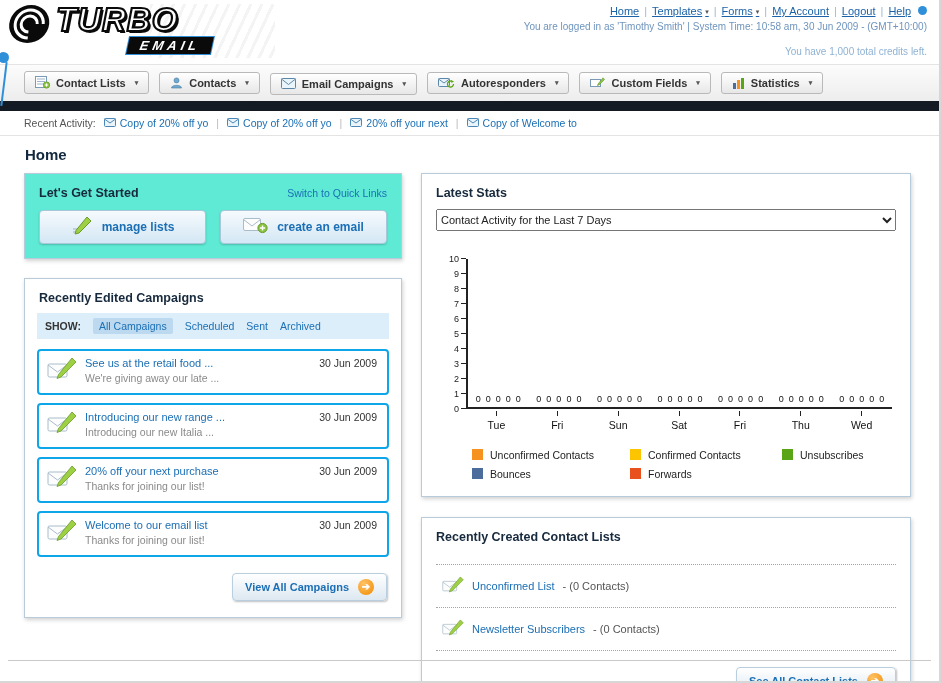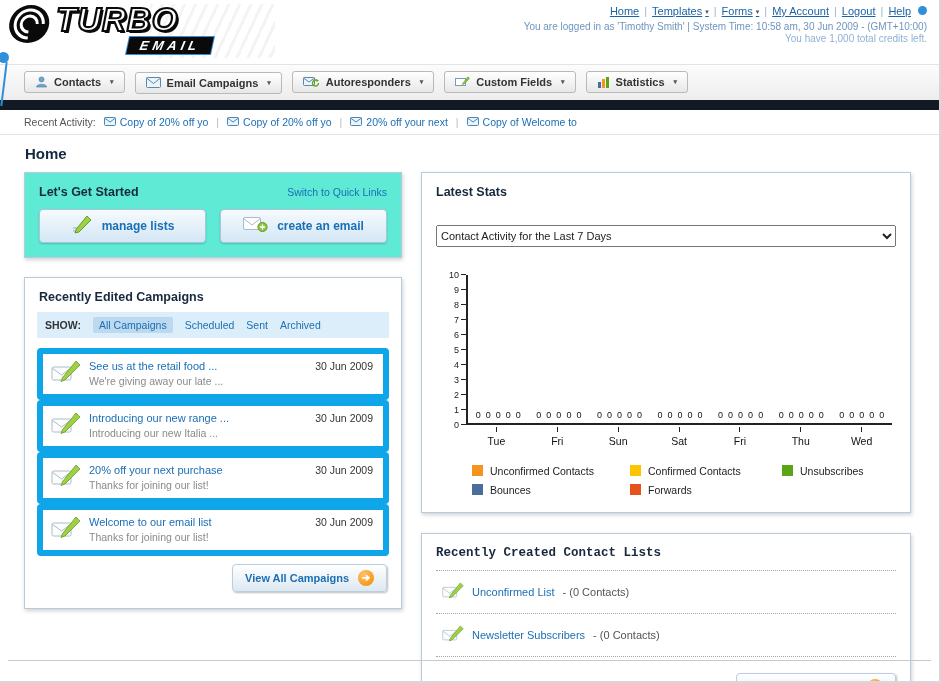--- a/index.html
+++ b/index.html
@@ -20,21 +20,21 @@
   .logo-email { display:inline-block; background:#0a0a0a; color:#fff; font-weight:bold; font-style:italic;
                 font-size:13px; letter-spacing:4px; padding:1px 12px; transform:skewX(-12deg);
                 margin:-4px 0 0 72px; box-shadow:0 0 0 1px #2f8fd9; }
   .top-right { position:absolute; right:12px; top:5px; text-align:right; z-index:2; }
   .top-links { font-size:11px; }
   .top-link { color:#1b62a8; text-decoration:underline; cursor:pointer; }
   .top-links .sep { color:#9db8d2; margin:0 5px; }
   .dd { font-size:7px; color:#555; margin-left:3px; vertical-align:middle; }
   .blue-dot { display:inline-block; width:9px; height:9px; border-radius:50%; background:#2f8fd9; margin-left:7px; }
   .login-info { margin-top:4px; font-size:10px; color:#6f95be; }
-  .credits { margin-top:1px; font-size:10px; color:#8fb2d4; }
+  .credits { margin-top:14px; font-size:10px; color:#8fb2d4; }
 
   
   .tabbar { background:linear-gradient(#fcfcfc,#ededed); padding:6px 0 6px 24px; border-top:1px solid #e4e4e4; }
   .tab { display:inline-flex; align-items:center; gap:6px; background:linear-gradient(#ffffff,#e7e7e7);
          border:1px solid #b9b9b9; border-radius:3px; padding:4px 10px; margin-right:10px;
          font-family:"Liberation Sans",sans-serif; font-size:11px; font-weight:bold; color:#333; cursor:pointer; }
   .tab-icon svg { display:block; }
   .darkbar { height:10px; background:#141a23; }
 
   
@@ -65,55 +65,55 @@
              box-shadow:0 1px 2px rgba(0,0,0,.2); cursor:pointer; }
 
   
   .camp-panel { padding-bottom:8px; }
   .camp-title { padding:12px 14px 8px; font-size:12.5px; font-weight:bold; color:#17293d; }
   .show-row { margin:0 12px; background:#dceefa; padding:5px 8px; display:flex; gap:12px; align-items:center; font-size:10.5px; }
   .show-label { font-weight:bold; color:#333; }
   .show-tab { color:#1b6fb5; cursor:pointer; }
   .show-tab.active { background:#bcd9ef; padding:2px 6px; border-radius:2px; }
   #campaign-list { margin:10px 12px 0; }
-  .camp-item { display:flex; align-items:flex-start; gap:8px; border:6px solid #0ea5e9; border-radius:4px;
-               background:#fff; padding:6px 10px 6px 8px; min-height:46px; cursor:pointer; }
+  .camp-item { display:flex; align-items:flex-start; gap:8px; border:2px solid #0ea5e9; border-radius:4px;
+               background:#fff; padding:6px 10px 6px 8px; margin-bottom:8px; min-height:46px; cursor:pointer; }
   .camp-link { display:block; color:#1b6fb5; font-size:11px; margin-bottom:3px; cursor:pointer; }
   .camp-sub { color:#8a8a8a; font-size:10.5px; }
   .camp-date { margin-left:auto; color:#333; font-size:10.5px; white-space:nowrap; }
   .camp-footer { text-align:right; padding:8px 14px 8px; }
   .view-btn { display:inline-flex; align-items:center; gap:9px; background:linear-gradient(#ffffff,#dde8f1);
               border:1px solid #b9cede; border-radius:4px; padding:5px 12px; color:#1b6fb5; font-weight:bold;
               font-family:"Liberation Sans",sans-serif; font-size:11px; box-shadow:1px 1px 2px rgba(0,0,0,.25); cursor:pointer; }
   .arrow-circle { width:16px; height:16px; border-radius:50%;
                   background:radial-gradient(circle at 35% 30%, #ffc266, #f08a00); color:#fff;
                   display:flex; align-items:center; justify-content:center; font-size:10px; font-weight:bold; }
 
   
   .stats-panel { padding:12px 14px 10px; margin-bottom:20px; }
-  .stats-title { font-size:12.5px; font-weight:bold; color:#17293d; margin-bottom:26px; }
+  .stats-title { font-size:12.5px; font-weight:bold; color:#17293d; margin-bottom:9px; }
   .stats-select { width:100%; height:22px; font-family:"Liberation Sans",sans-serif; font-size:11px; color:#222; }
   .chart { position:relative; margin:28px 4px 0 6px; }
   .y-axis { position:absolute; left:0; top:0; width:24px; height:150px; }
   .ytick { position:absolute; right:0; display:flex; align-items:center; gap:2px; transform:translateY(-50%); }
   .ytick-label { font-size:9px; color:#222; }
   .ytick-dash { width:5px; height:1px; background:#222; }
   .plot { margin-left:24px; height:150px; border-left:2px solid #222; border-bottom:2px solid #222; position:relative; }
   .zeros { position:absolute; left:0; right:0; bottom:3px; display:flex; }
   .zero-group { flex:1; display:flex; justify-content:center; gap:5px; font-size:9px; color:#111; }
   .x-labels { margin-left:24px; display:flex; padding-top:2px; }
   .x-label { flex:1; text-align:center; font-size:10.5px; color:#111; }
   .x-tick { width:1px; height:5px; background:#222; margin:0 auto 3px; }
   .legend { display:grid; grid-template-columns:158px 152px 1fr; row-gap:7px; margin:18px 0 6px 36px; font-size:10.5px; color:#222; }
   .legend-item { display:flex; align-items:center; gap:7px; }
   .swatch { width:11px; height:11px; display:inline-block; }
 
   
   .cl-panel { padding:12px 14px 12px; }
-  .cl-title { font-size:12.5px; font-weight:bold; color:#17293d; margin-bottom:10px;font-family:Liberation Mono, monospace; }
+  .cl-title { font-size:12.5px; font-weight:bold; color:#17293d; margin-bottom:20px; }
   .dotted { border-top:1px dotted #9aa7b0; margin:4px 0; }
   .cl-item { display:flex; align-items:center; gap:8px; padding:7px 0 7px 6px; font-size:11px; cursor:pointer; }
   .cl-name { color:#1b6fb5; cursor:pointer; }
   .cl-detail { color:#555; }
   .cl-footer { text-align:right; padding-top:12px; }
 
   .footer-line { position:absolute; left:8px; right:8px; bottom:20px; border-top:1px solid #c9c9c9; }
   .blue-dot-left { position:absolute; left:-2px; top:52px; width:11px; height:11px; border-radius:50%; background:#2f8fd9; z-index:3; }
   .blue-line-left { position:absolute; left:3px; top:62px; width:2px; height:44px; background:#2f8fd9; transform:rotate(7deg); z-index:3; }
 </style>
@@ -138,20 +138,33 @@
       </span>
     </div>
     <div class="top-right">
       <div class="top-links" id="top-links"><a class="top-link">Home</a><span class="sep">|</span><a class="top-link">Templates<span class="dd">▾</span></a><span class="sep">|</span><a class="top-link">Forms<span class="dd">▾</span></a><span class="sep">|</span><a class="top-link">My Account</a><span class="sep">|</span><a class="top-link">Logout</a><span class="sep">|</span><a class="top-link">Help</a><span class="blue-dot"></span></div>
       <div class="login-info">You are logged in as 'Timothy Smith' | System Time: 10:58 am, 30 Jun 2009 - (GMT+10:00)</div>
       <div class="credits">You have 1,000 total credits left.</div>
     </div>
   </div>
 
   <div class="tabbar" id="tabbar"><button class="tab">
+        <span class="tab-icon">
+          <svg width="15" height="13" viewBox="0 0 15 13">
+            <rect x="0.5" y="0.5" width="11" height="11" fill="#fff" stroke="#7a9ab5"></rect>
+            <line x1="2" y1="3" x2="10" y2="3" stroke="#9ab5cc"></line>
+            <line x1="2" y1="5.5" x2="10" y2="5.5" stroke="#9ab5cc"></line>
+            <line x1="2" y1="8" x2="10" y2="8" stroke="#9ab5cc"></line>
+            <circle cx="11.5" cy="9" r="3.2" fill="#8bc53f" stroke="#5a8a1f" stroke-width="0.6"></circle>
+            <path d="M11.5 7.4 v3.2 M9.9 9 h3.2" stroke="#fff" stroke-width="1"></path>
+          </svg>
+        </span>
+        <span class="tab-label">Contact Lists</span>
+        <span class="dd">▾</span>
+      </button><button class="tab">
         <span class="tab-icon">
           <svg width="13" height="12" viewBox="0 0 13 12">
             <circle cx="6.5" cy="3.4" r="2.5" fill="#6fa8d0" stroke="#457a9e" stroke-width="0.6"></circle>
             <path d="M1.5 11 C1.5 7.4 11.5 7.4 11.5 11 Z" fill="#6fa8d0" stroke="#457a9e" stroke-width="0.6"></path>
           </svg>
         </span>
         <span class="tab-label">Contacts</span>
         <span class="dd">▾</span>
       </button><button class="tab">
         <span class="tab-icon">

